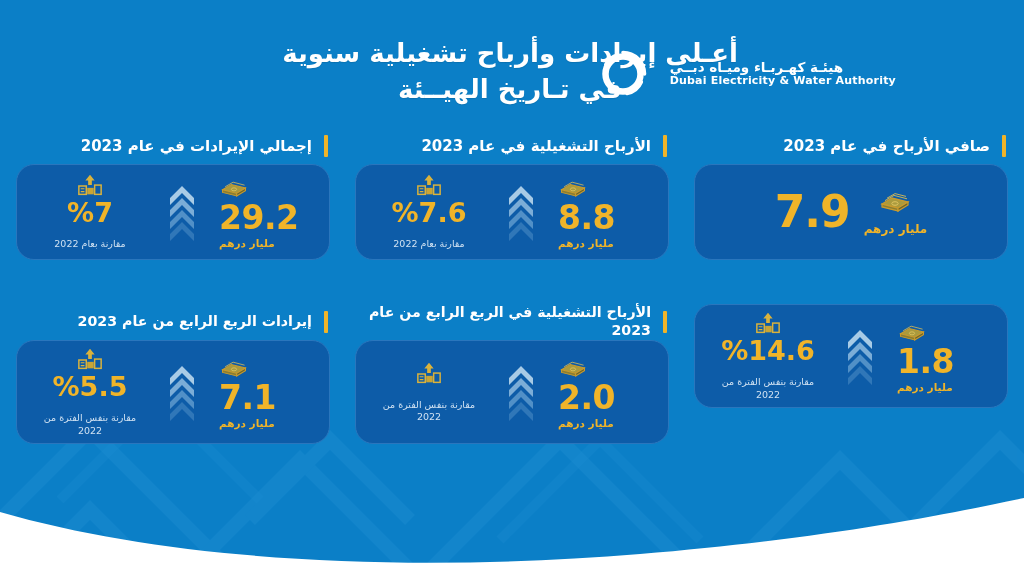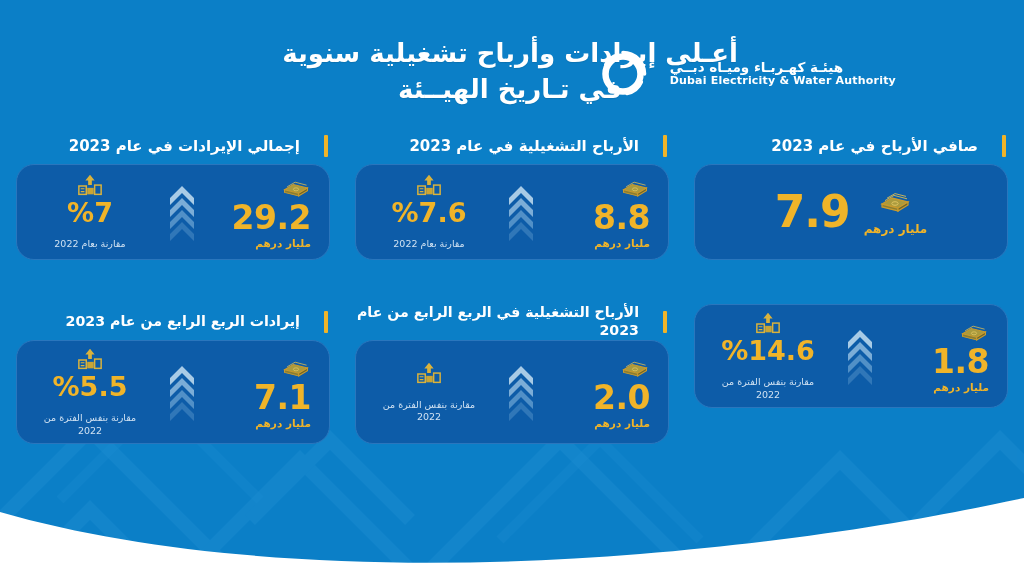--- a/index.html
+++ b/index.html
@@ -35,21 +35,21 @@
   .logo-mark{width:52px;height:52px;flex:0 0 52px;}
 
   
   .grid{position:absolute;top:128px;left:0;width:1024px;z-index:4;}
   .row{display:flex;justify-content:space-between;padding:0 16px;box-sizing:border-box;}
   .row.r2{margin-top:44px;}
   .col{width:314px;}
 
   .card-title{
     display:flex;align-items:center;justify-content:flex-start;
-    direction:rtl;gap:24px;height:36px;padding-right:2px;box-sizing:border-box;
+    direction:rtl;gap:12px;height:36px;padding-right:2px;box-sizing:border-box;
   }
   .accent-bar{width:4px;height:22px;background:#f0b429;border-radius:1px;flex:0 0 4px;}
   .card-title-text{
     color:#ffffff;font-size:15px;font-weight:bold;line-height:1.25;
     text-align:right;
   }
   .row.r2 .card-title-text{font-size:14.2px;}
 
   .card{
     background:#0d5ca8;
@@ -58,21 +58,21 @@
     height:96px;
     display:flex;align-items:center;justify-content:space-between;
     padding:0 18px;box-sizing:border-box;
     direction:rtl;
     position:relative;overflow:hidden;
   }
   .row.r2 .card{height:104px;}
   .card.single{justify-content:center;gap:14px;}
 
   
-  .val-block{display:flex;flex-direction:column;align-items:flex-start;justify-content:center;width:92px;}
+  .val-block{display:flex;flex-direction:column;align-items:flex-end;justify-content:center;width:92px;}
   .val-icon{height:24px;margin-bottom:1px;display:flex;align-items:flex-end;justify-content:center;}
   .val-num{color:#f0b429;font-size:33px;font-weight:bold;line-height:1;letter-spacing:-.5px;}
   .val-unit{color:#f0b429;font-size:10.5px;margin-top:3px;font-weight:600;}
 
   
   .pct-block{display:flex;flex-direction:column;align-items:center;justify-content:center;width:110px;}
   .pct-icon{height:26px;margin-bottom:0px;display:flex;align-items:flex-end;justify-content:center;}
   .pct-num{color:#f0b429;font-size:27px;font-weight:bold;line-height:1;}
   .pct-cap{color:#cfe1f2;font-size:9.5px;margin-top:12px;text-align:center;line-height:1.3;max-width:96px;}
 

